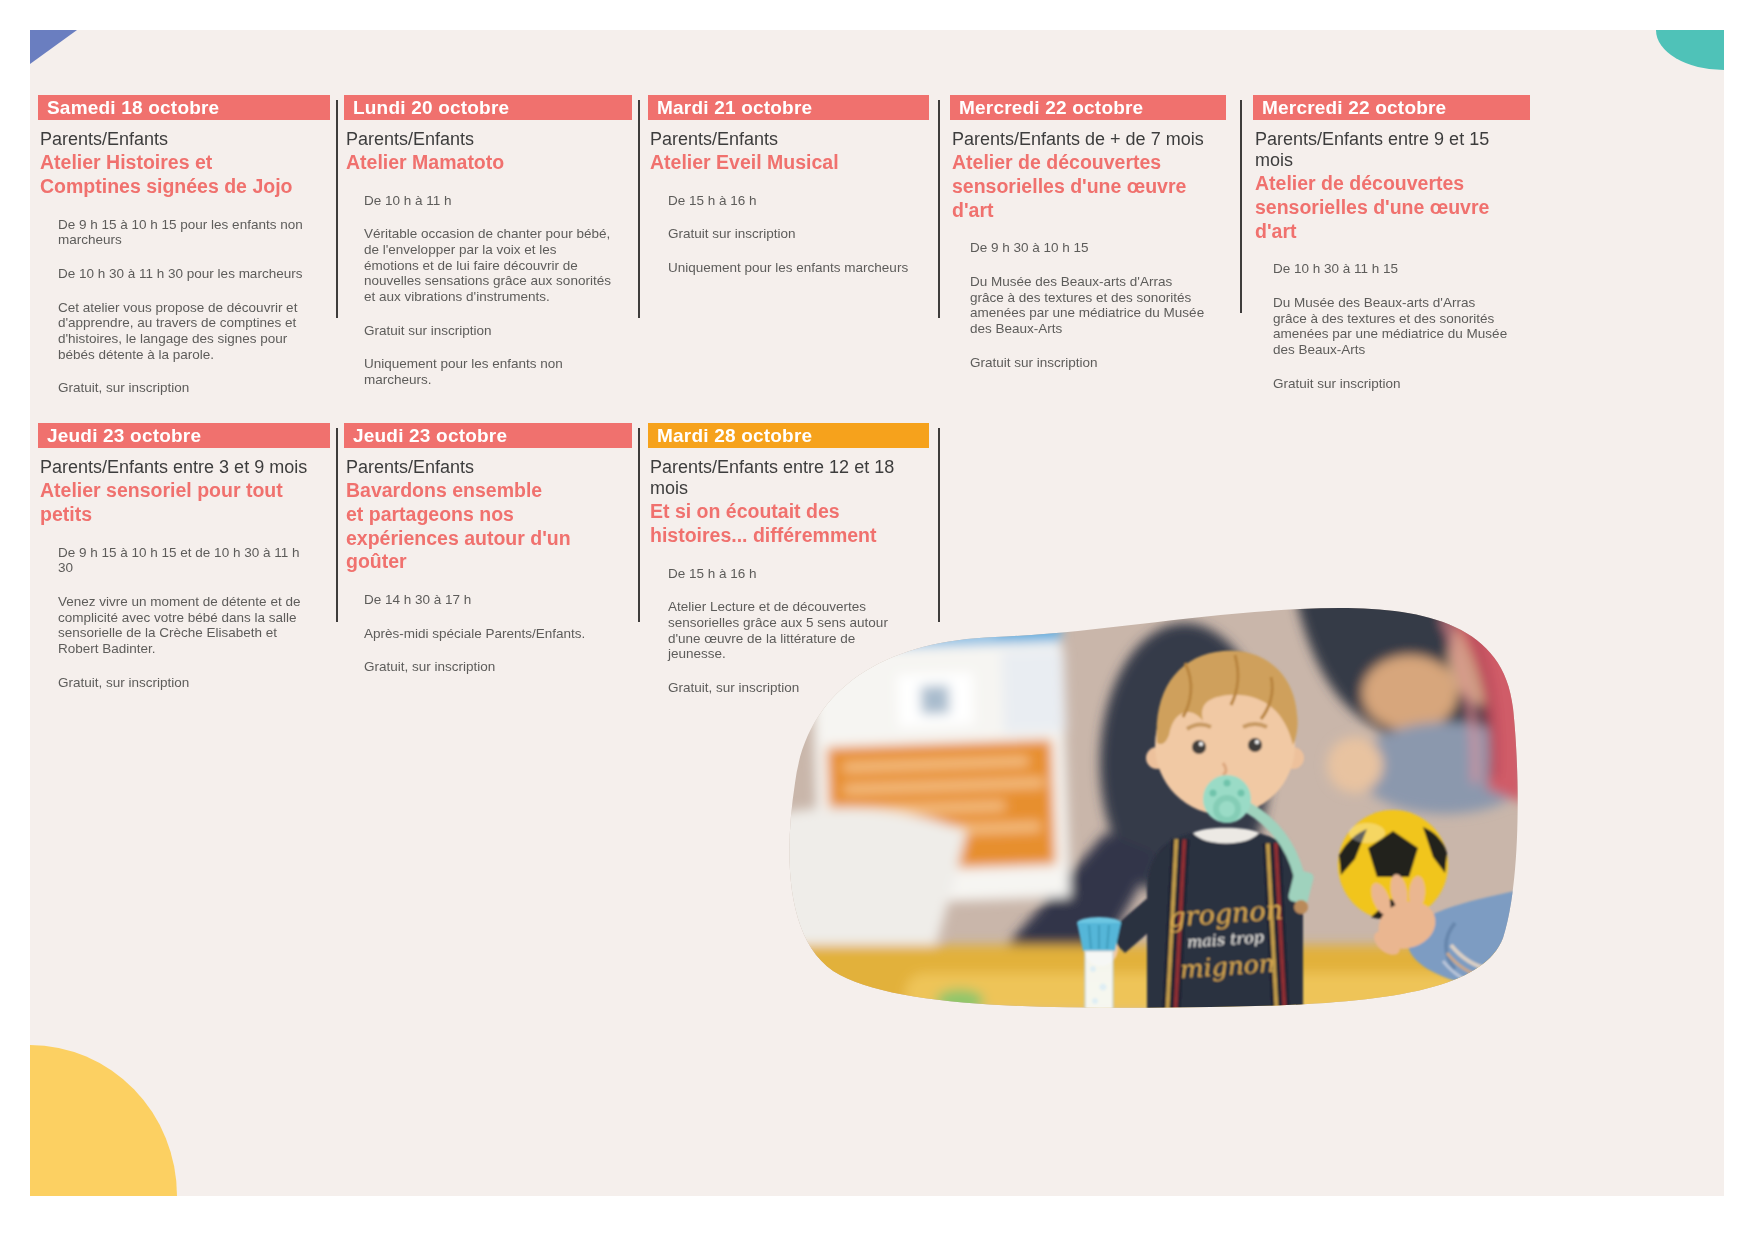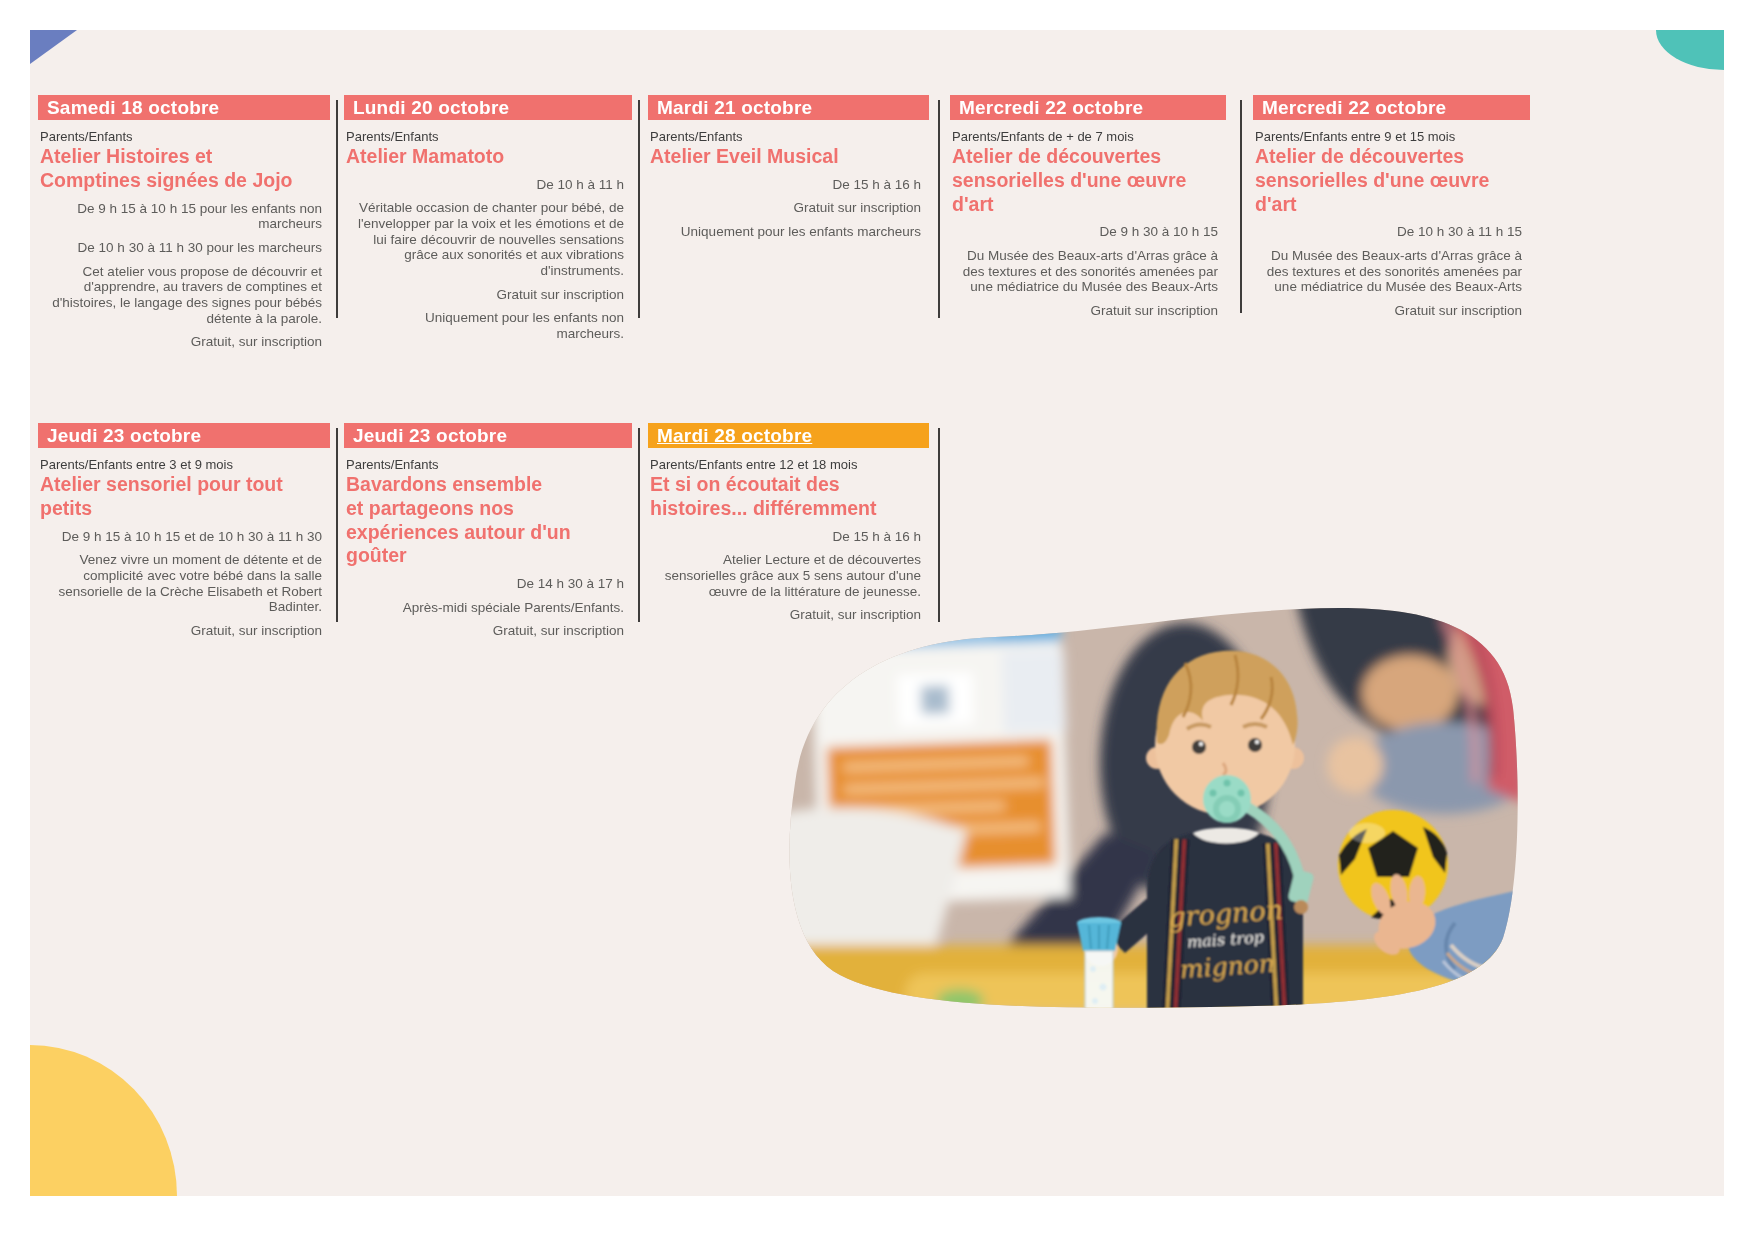--- a/index.html
+++ b/index.html
@@ -28,30 +28,30 @@
     border-top-right-radius:100% 100%;
   }
   
   .card{position:absolute;}
   .card-header{
     height:25px;line-height:26px;padding:0 9px;
     background:var(--coral,#f0716e);
     color:#ffffff;font-size:19px;font-weight:800;letter-spacing:.2px;
     white-space:nowrap;overflow:hidden;
   }
-  .card-header.orange{background:var(--orange,#f6a21c);text-decoration:underline;}
+  .card-header.orange{background:var(--orange,#f6a21c);}
   .card-audience{
-    margin:9px 0 1px 2px;font-size:13px;color:var(--text_dark,#3d3d3d);
+    margin:9px 0 1px 2px;font-size:18px;color:var(--text_dark,#3d3d3d);
   }
   .card-title{
     margin:0 0 7px 2px;font-size:19.5px;line-height:1.22;font-weight:700;
     color:var(--coral,#f0716e);white-space:pre-line;
   }
   .card-body{margin-left:2px;font-size:13.5px;line-height:1.16;color:var(--text_body,#5d5c5a);}
-  .card-body p{margin:8px;text-align:right;}
+  .card-body p{margin:18px;}
   
   .vline{position:absolute;width:2px;background:var(--divider,#3e3c3b);}
   .vl-r1{top:100px;height:218px;}
   .vl-r2{top:428px;height:194px;}
   
   #photo{position:absolute;left:755px;top:593px;width:770px;height:418px;}
   #photo svg{display:block;width:100%;height:100%;}
 </style>
 </head>
 <body>

